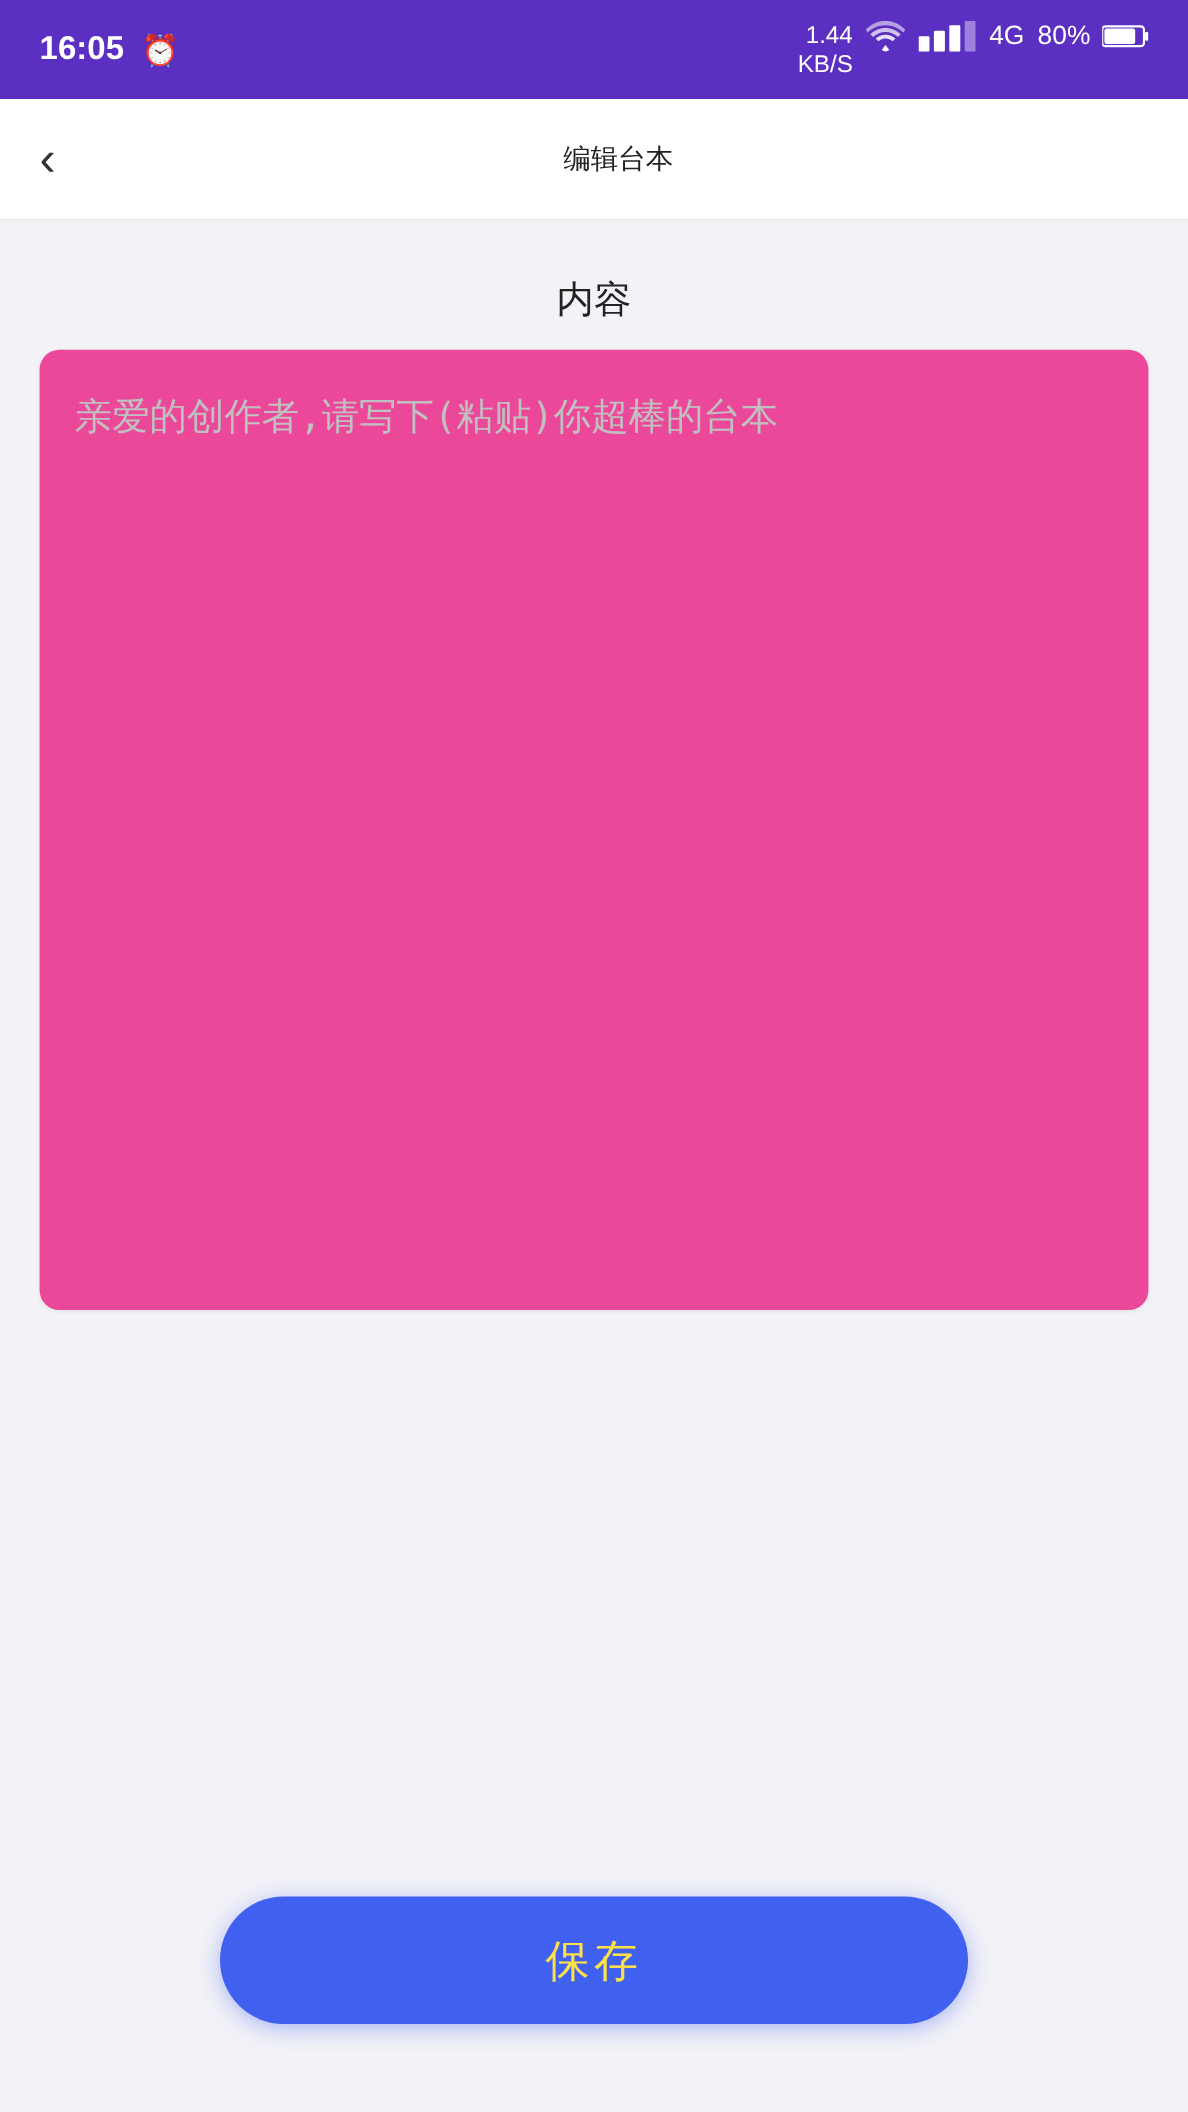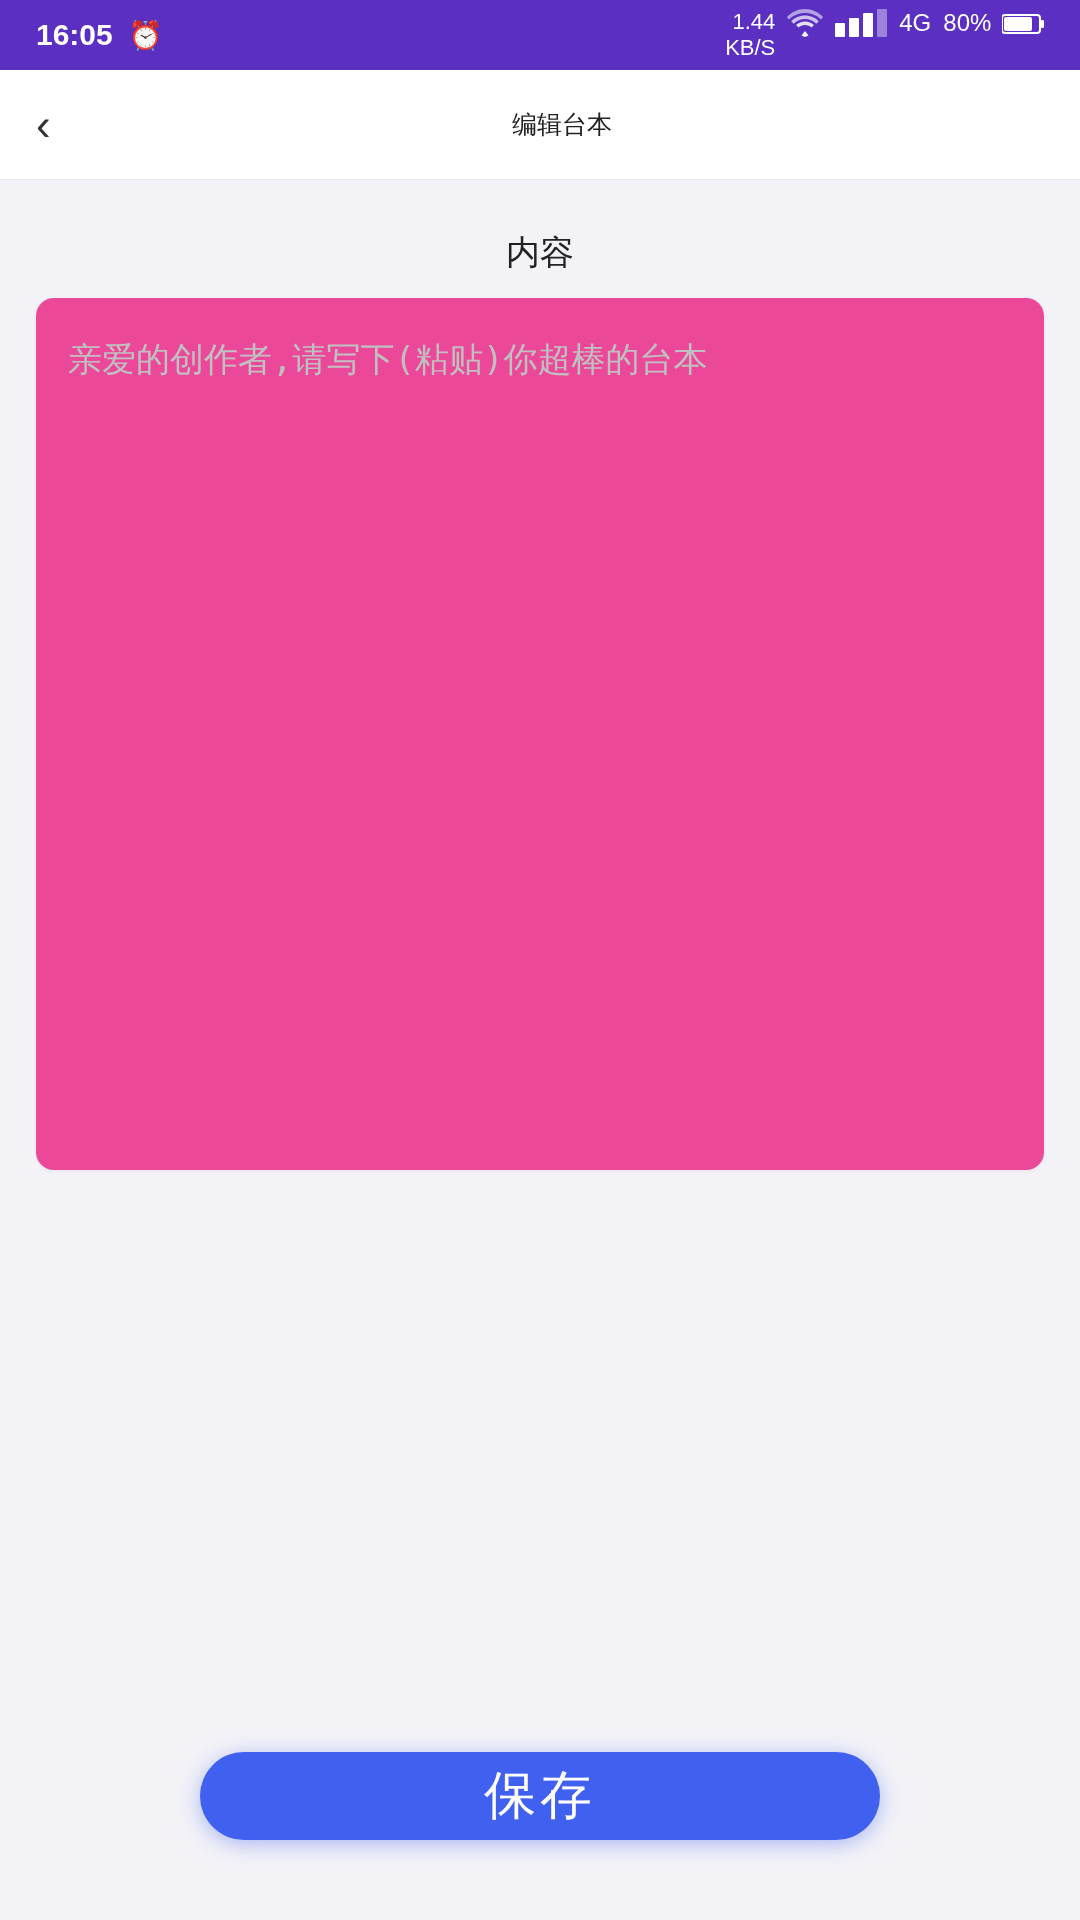--- a/index.html
+++ b/index.html
@@ -14,21 +14,21 @@
       height: 1920px;
       background: #f2f2f7;
       font-family: -apple-system, 'PingFang SC', 'Helvetica Neue', Arial, sans-serif;
       overflow: hidden;
       position: relative;
     }
 
     
     .status-bar {
       width: 100%;
-      height: 70px;
+      height: 90px;
       background: #5a2fc2;
       display: flex;
       align-items: center;
       justify-content: space-between;
       padding: 0 36px;
       color: white;
       font-size: 28px;
       font-weight: 500;
     }
 
@@ -170,26 +170,26 @@
     .save-btn-wrapper {
       position: absolute;
       bottom: 80px;
       left: 50%;
       transform: translateX(-50%);
       width: 680px;
     }
 
     .save-btn {
       width: 100%;
-      height: 88px;
+      height: 116px;
       background: #4060f0;
       border: none;
       border-radius: 60px;
-      font-size: 52px;
-      color: #ffffff;
+      font-size: 40px;
+      color: #fde047;
       font-weight: 500;
       cursor: pointer;
       letter-spacing: 4px;
       box-shadow: 0 4px 20px rgba(64, 96, 240, 0.4);
     }
 
     
     .mic-svg {
       width: 32px;
       height: 36px;

